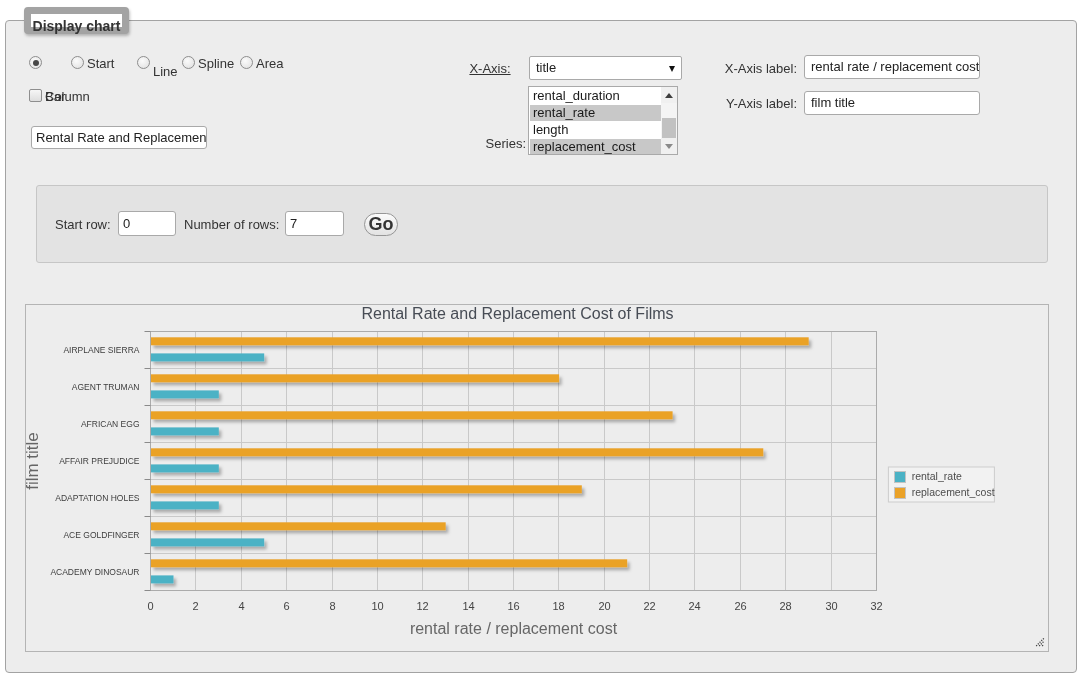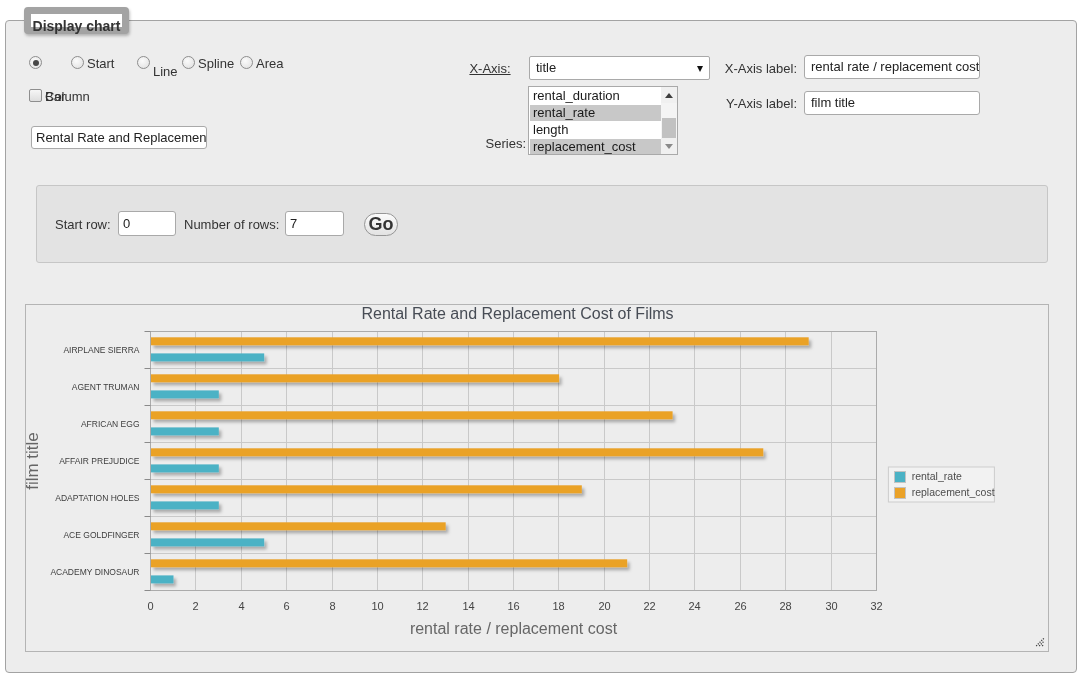--- a/index.html
+++ b/index.html
@@ -17,21 +17,21 @@
 .radio { position:absolute; width:13px; height:13px; border:1px solid #8e8e8e;
   border-radius:50%; background:radial-gradient(circle at 40% 35%, #fbfbfb, #dedede); }
 .radio.checked::after { content:""; position:absolute; left:2.5px; top:2.5px; width:6px; height:6px;
   border-radius:50%; background:#474747; }
 .checkbox { position:absolute; width:13px; height:13px; border:1px solid #8e8e8e;
   border-radius:2px; background:linear-gradient(#f6f6f6,#dedede); }
 
 .tinput { position:absolute; background:#fff; border:1px solid #a9a9a9; border-radius:3px;
   font-size:13px; color:#222; white-space:nowrap; overflow:hidden; }
 
-#xsel { position:absolute; left:529px; top:56px; width:181px; height:24px; background:#fff;
+#xsel { position:absolute; left:529px; top:56px; width:153px; height:24px; background:#fff;
   border:1px solid #a9a9a9; border-radius:2px; font-size:13px; color:#222; line-height:22px; }
 #xsel .val { padding-left:6px; }
 #xsel .arr { position:absolute; right:6px; top:9px; width:0; height:0;
   border-left:3.5px solid transparent; border-right:3.5px solid transparent; border-top:6px solid #111; }
 
 #serlist { position:absolute; left:528px; top:86px; width:150px; height:69px; background:#fff;
   border:1px solid #a9a9a9; font-size:13px; color:#1a1a1a; overflow:hidden; }
 #serlist .opt { position:absolute; left:1px; width:131px; height:16px; line-height:15px; padding-left:3px; }
 #serlist .opt.sel { background:#c8c8c8; }
 #sb { position:absolute; right:0; top:0; width:16px; height:67px; background:#f4f4f4; }

